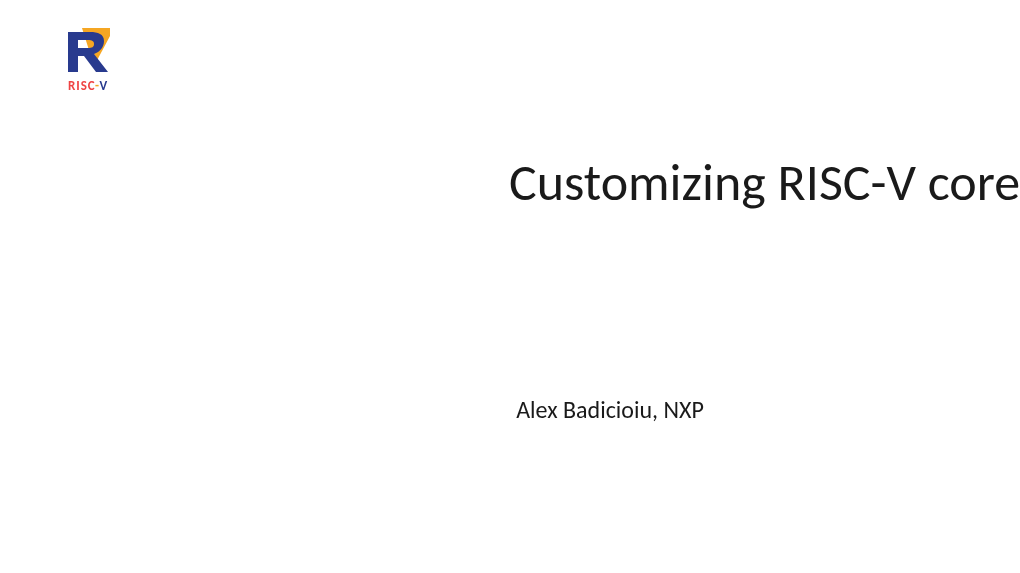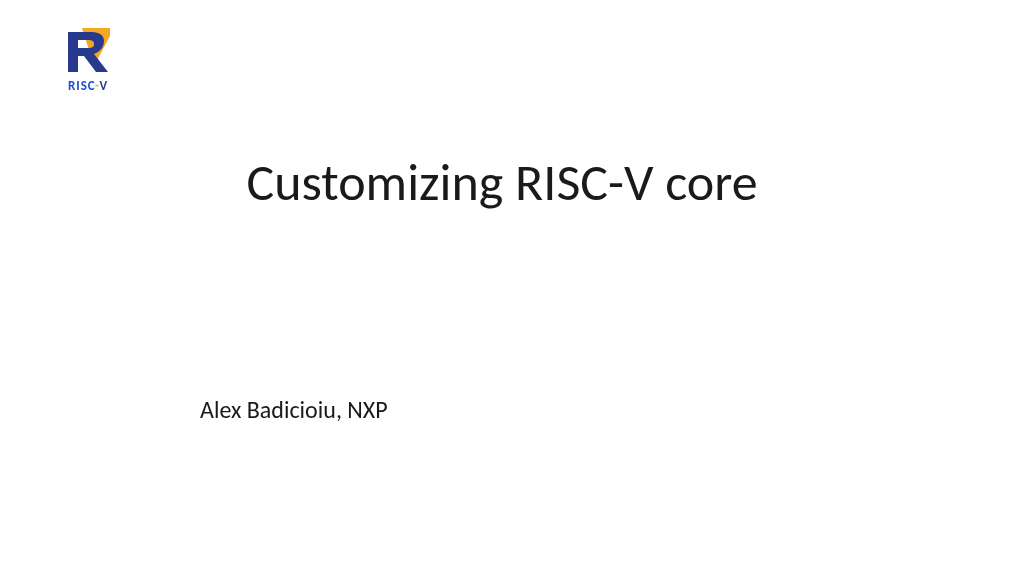--- a/index.html
+++ b/index.html
@@ -29,46 +29,46 @@
       margin: 0 auto;
     }
     .logo-text {
       text-align: center;
       font-size: 13px;
       font-weight: 700;
       letter-spacing: 1px;
       margin-top: 2px;
     }
     .logo-text .risc {
-      color: #1d4ed8;
+      color: #ef4444;
       text-align: right;
     }
     .logo-text .dash {
       color: #f5a623;
     }
     .logo-text .v {
       color: #283a8e;
     }
     .title {
       position: absolute;
       top: 150px;
       left: 0;
-      right: 16px;
-      text-align: center;
+      right: 0;
+      text-align: right;
       font-size: 52px;
       font-weight: 400;
       color: #1a1a1a;
       line-height: 1.25;
     }
     .author {
       position: absolute;
       top: 395px;
       left: 0;
       right: 0;
-      text-align: left;
+      text-align: center;
       font-size: 24px;
       font-weight: 400;
       color: #1a1a1a;
       padding-left: 200px;
     }
   </style>
 </head>
 <body>
 
 <div class="logo">

